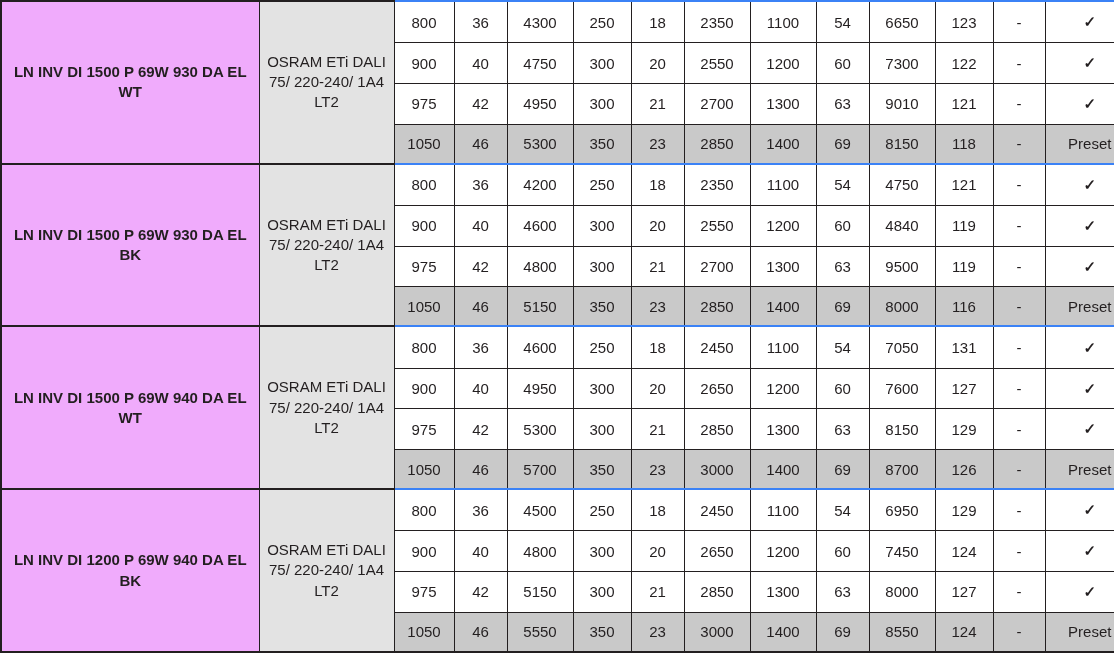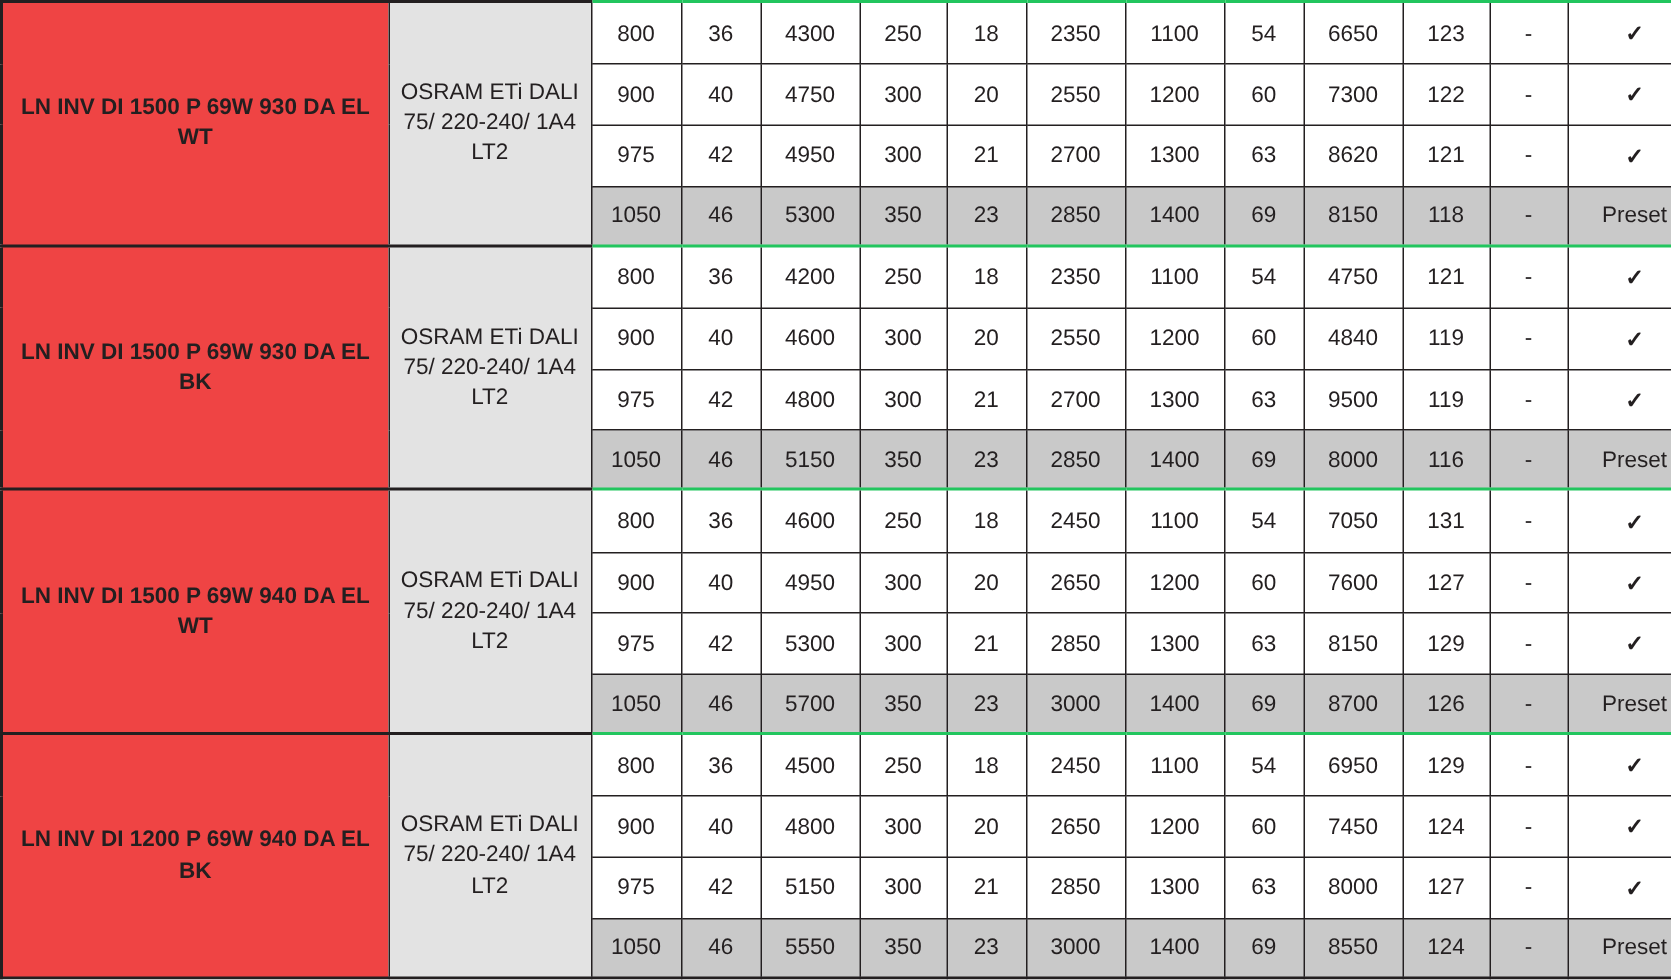--- a/index.html
+++ b/index.html
@@ -27,21 +27,21 @@
     color: #231f20;
     padding: 0;
   }
   
   td.product {
     font-weight: bold;
     font-size: 19px;
     text-align: left;
     padding-left: 16px;
     line-height: 1.35;
-    background: #ef4444;
+    background: #f0abfc;
     width: 258px;
   }
   
   td.driver {
     font-weight: normal;
     font-size: 14px;
     background: #e3e3e3;
     line-height: 1.35;
     width: 135px;
   }
@@ -68,21 +68,21 @@
   col.c5 { width: 53px; }
   col.c6 { width: 66px; }
   col.c7 { width: 66px; }
   col.c8 { width: 53px; }
   col.c9 { width: 66px; }
   col.c10 { width: 58px; }
   col.c11 { width: 52px; }
   col.c12 { width: 90px; }
   
   tr.group-start > td {
-    border-top: 2px solid #22c55e;
+    border-top: 2px solid #3b82f6;
   }
   tr.group-start > td.product,
   tr.group-start > td.driver {
     border-top: 2px solid #231f20;
   }
   table.spec {
     border: 2px solid #231f20;
   }
 </style>
 </head>
@@ -138,21 +138,21 @@
       </tr>
       <tr>
         <td class="val">975</td>
         <td class="val">42</td>
         <td class="val">4950</td>
         <td class="val">300</td>
         <td class="val">21</td>
         <td class="val">2700</td>
         <td class="val">1300</td>
         <td class="val">63</td>
-        <td class="val">8620</td>
+        <td class="val">9010</td>
         <td class="val">121</td>
         <td class="val">-</td>
         <td class="val check">✓</td>
       </tr>
       <tr class="preset">
         <td class="val">1050</td>
         <td class="val">46</td>
         <td class="val">5300</td>
         <td class="val">350</td>
         <td class="val">23</td>

